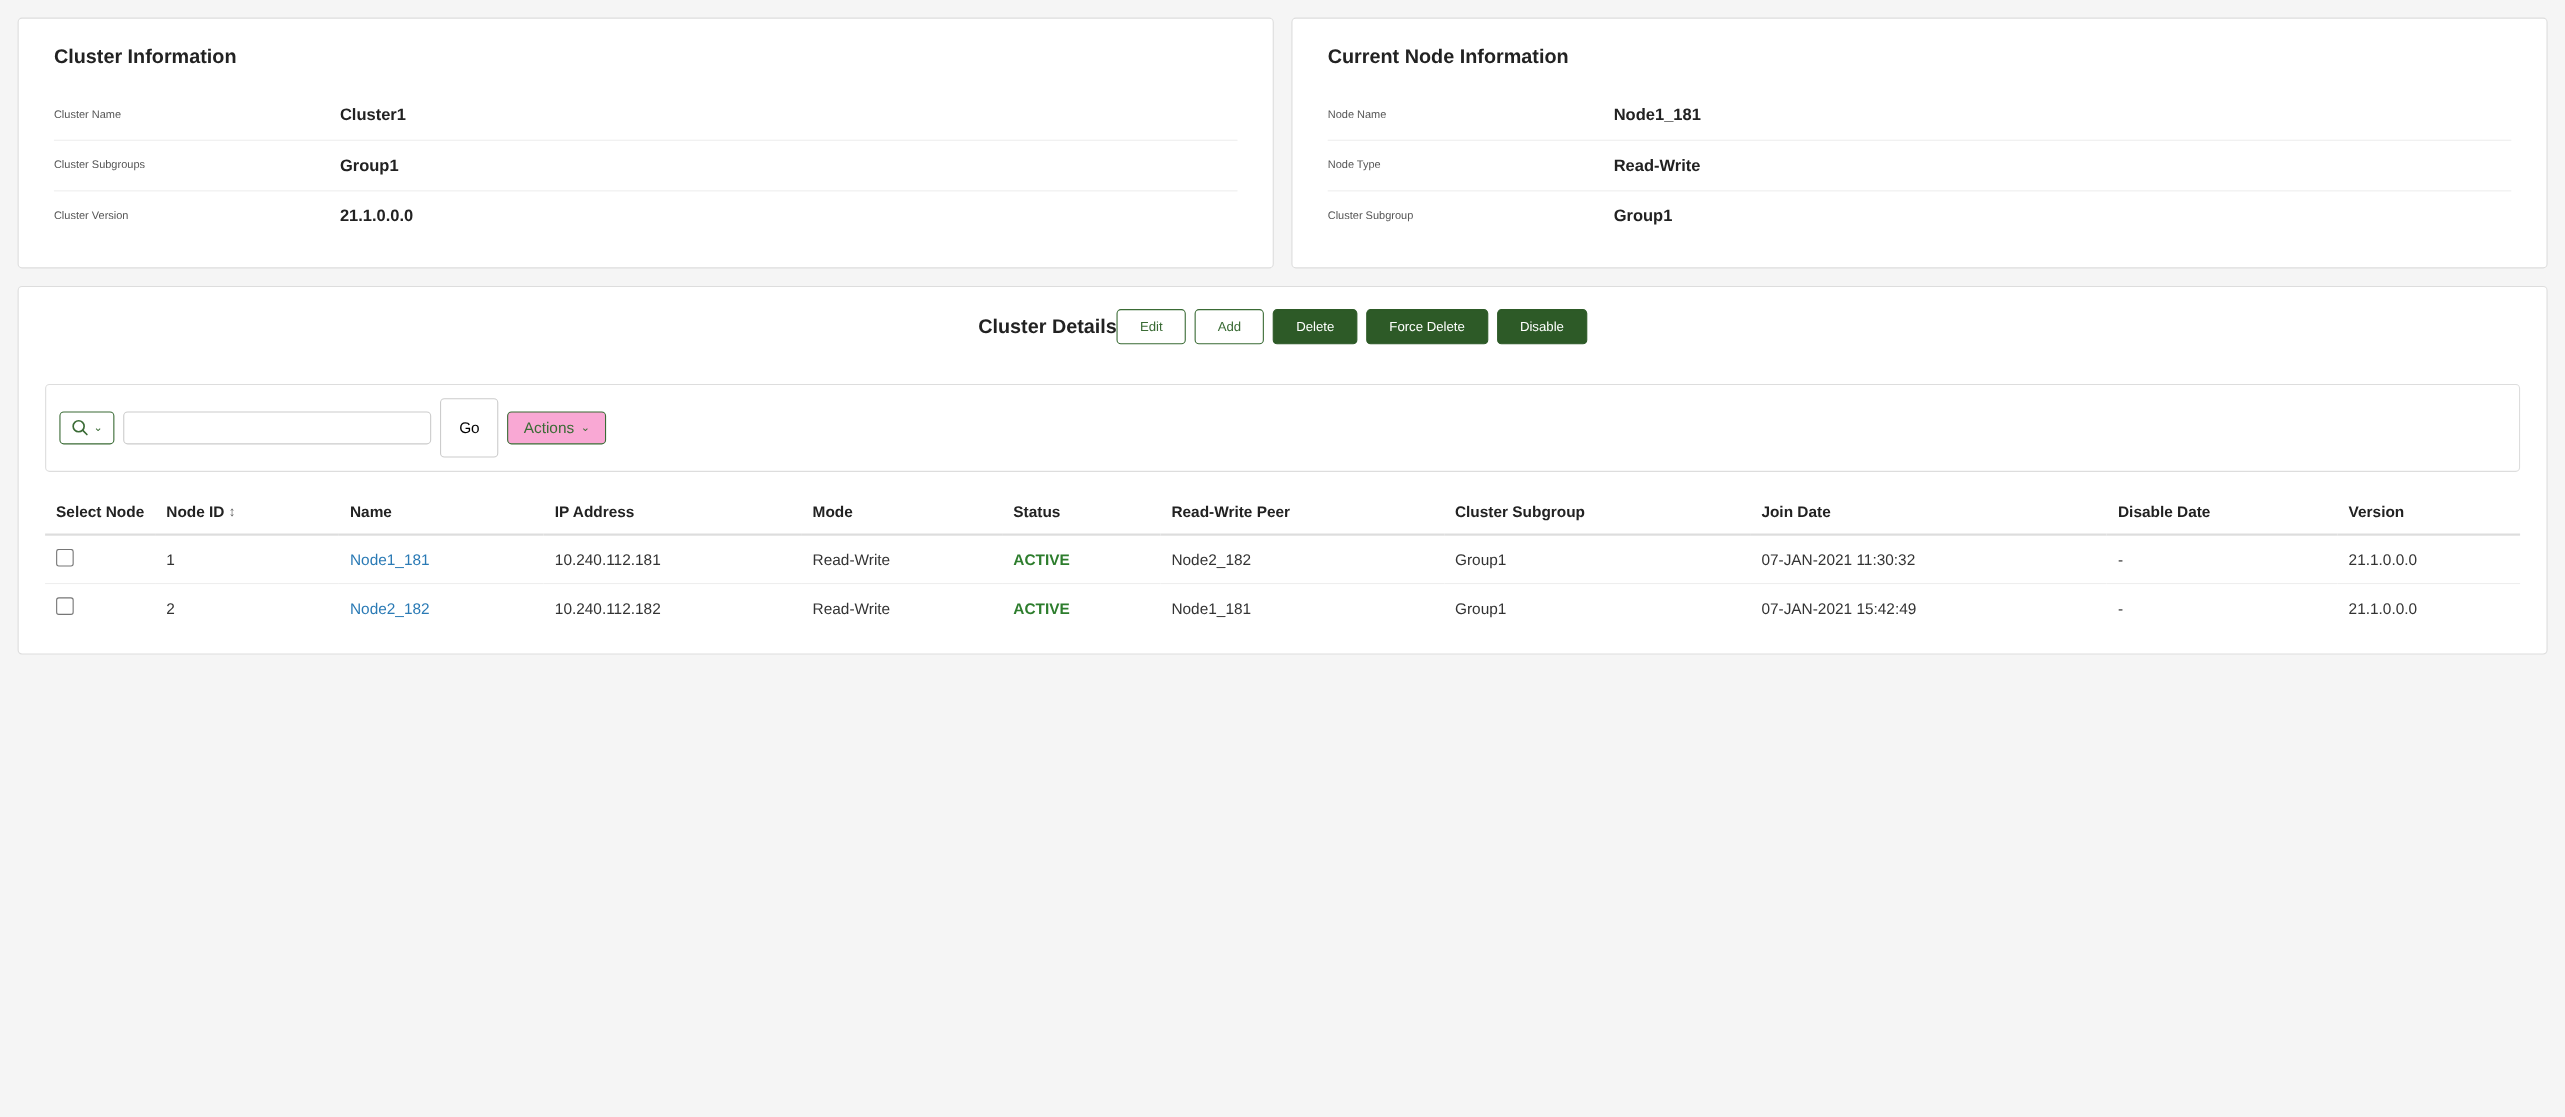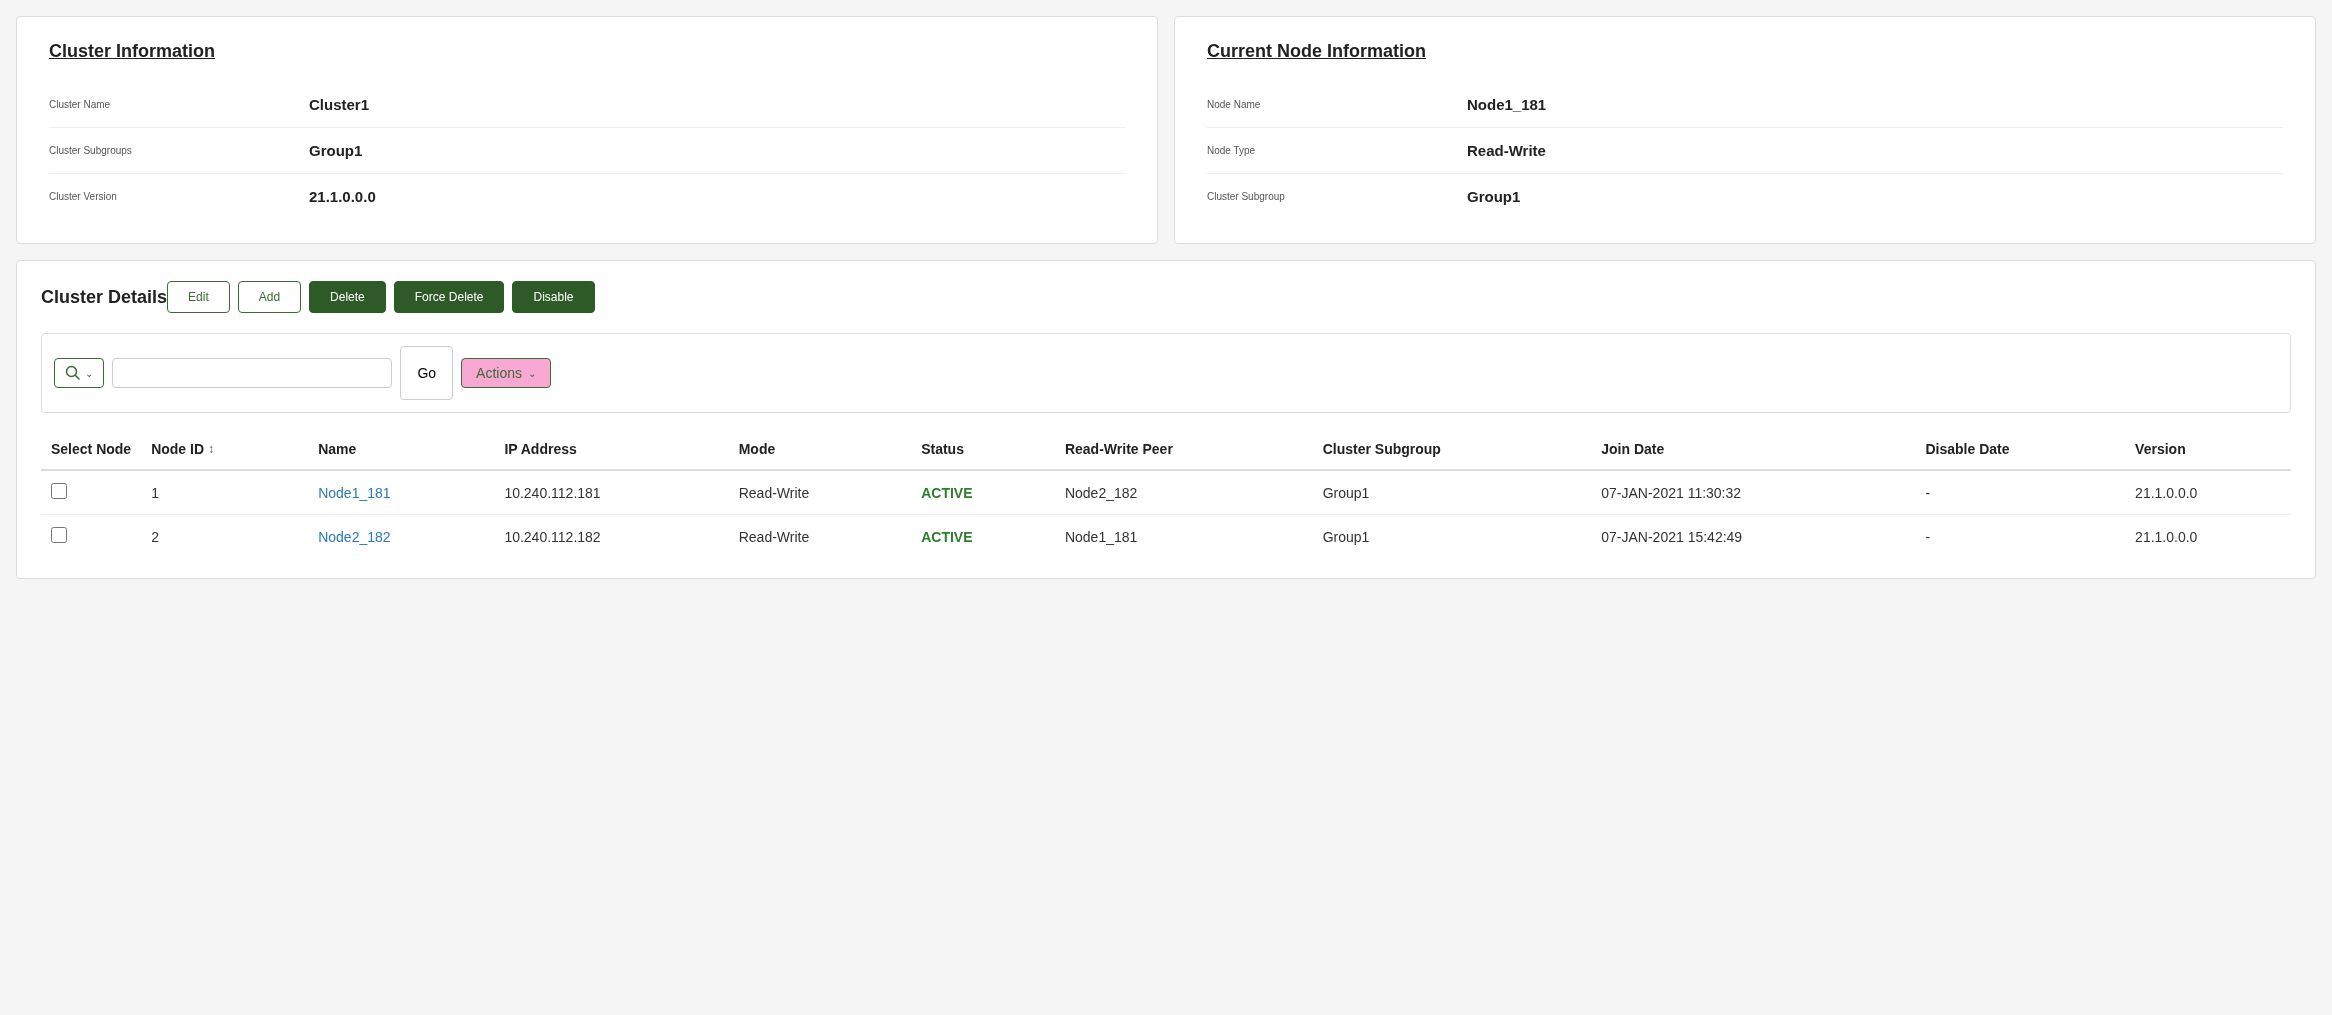--- a/index.html
+++ b/index.html
@@ -23,21 +23,20 @@
       border: 1px solid #ddd;
       border-radius: 4px;
       padding: 24px 32px;
       flex: 1;
     }
     .info-card h2 {
       font-size: 18px;
       font-weight: 600;
       margin-bottom: 20px;
       color: #222;
-      text-decoration: underline;
     }
     .info-row {
       display: flex;
       align-items: center;
       padding: 14px 0;
       border-top: 1px solid #eee;
     }
     .info-row:first-of-type {
       border-top: none;
     }
@@ -69,22 +68,22 @@
     }
     .bottom-section {
       background: #fff;
       border: 1px solid #ddd;
       border-radius: 4px;
       padding: 20px 24px;
     }
     .section-header {
       display: flex;
       align-items: center;
-      justify-content: flex-start;
-      margin-bottom: 20px;
+      justify-content: center;
+      margin-bottom: 36px;
     }
     .section-title {
       font-size: 18px;
       font-weight: 600;
       color: #222;
     }
     .btn-group {
       display: flex;
       gap: 8px;
       align-items: center;

